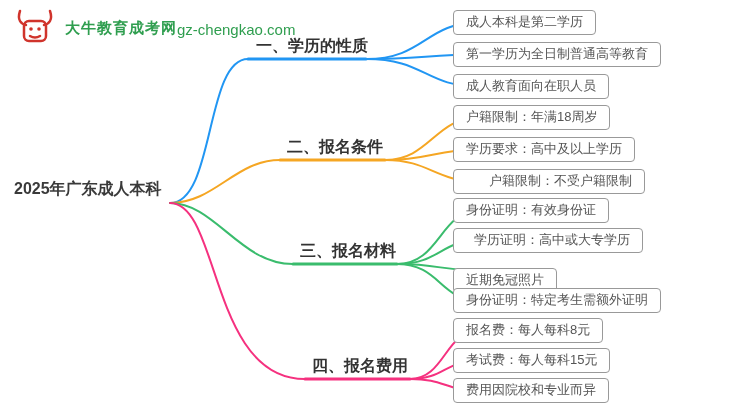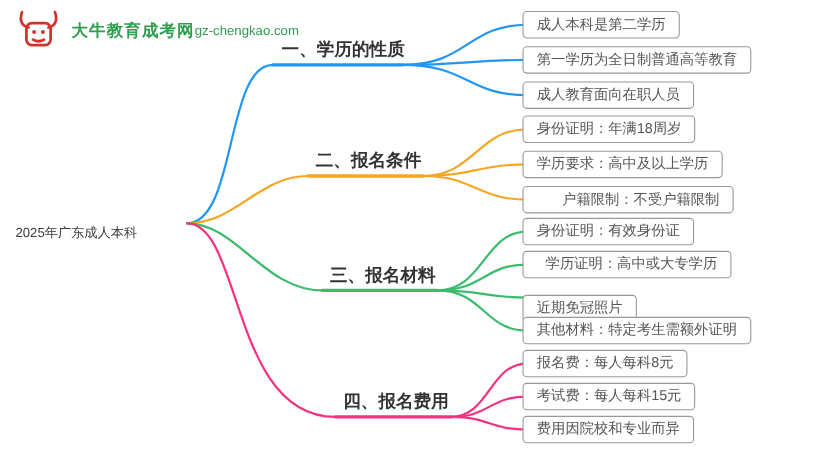--- a/index.html
+++ b/index.html
@@ -10,40 +10,40 @@
   }
   #stage{position:absolute;inset:0;width:750px;height:410px;}
   
   #wires{position:absolute;left:0;top:0;width:750px;height:410px;}
   #wires path{fill:none;stroke-width:2;stroke-linecap:round;}
   #wires path.u{stroke-width:3;}
   .s0{stroke:var(--c0);} .s1{stroke:var(--c1);} .s2{stroke:var(--c2);} .s3{stroke:var(--c3);}
   .b0{border-color:var(--c0);} .b1{border-color:var(--c1);} .b2{border-color:var(--c2);} .b3{border-color:var(--c3);}
 
   .root{
-    position:absolute;left:14px;top:200px;height:22px;line-height:22px;
-    font-size:12px;font-weight:400;color:#3a3a3a;white-space:nowrap;
+    position:absolute;left:14px;top:178px;height:22px;line-height:22px;
+    font-size:16px;font-weight:700;color:#3a3a3a;white-space:nowrap;
   }
   .branch-label{
     position:absolute;height:20px;line-height:20px;font-size:16px;
     font-weight:600;color:#333;white-space:nowrap;
   }
   .leaf{
-    position:absolute;left:475px;box-sizing:border-box;height:25px;
+    position:absolute;left:453px;box-sizing:border-box;height:25px;
     line-height:18px;padding:2px 12px;font-size:13px;color:#555;
     background:#fff;border:1.5px solid #999;border-radius:4px;white-space:nowrap;
   }
   
   .logo{position:absolute;left:12px;top:8px;display:flex;align-items:center;gap:7px;cursor:pointer;}
   .logo svg{display:block;}
   .logo-bull path,.logo-bull rect{fill:none;stroke:var(--brand-red);stroke-width:2.5;stroke-linecap:round;}
   .logo-bull circle{fill:var(--brand-red);}
   .logo-text{display:flex;flex-direction:row;line-height:1.15;}
   .site-name{font-size:15px;font-weight:700;color:var(--brand-green);letter-spacing:1px;}
-  .site-url{font-size:12px;color:var(--brand-green);margin-top:2px;}
+  .site-url{font-size:15px;color:var(--brand-green);margin-top:2px;}
 </style>
 </head>
 <body>
 
 <div id="stage">
 
   <svg id="wires" viewBox="0 0 750 410">
 
     <path class="s0" d="M170 203 C215 203 205 59 248 59"></path>
     <path class="s1" d="M170 203 C215 203 235 160 280 160"></path>
@@ -94,26 +94,26 @@
 
   <div class="branch-label" style="left:256px;top:36px;">一、学历的性质</div>
   <div class="branch-label" style="left:287px;top:137px;">二、报名条件</div>
   <div class="branch-label" style="left:300px;top:241px;">三、报名材料</div>
   <div class="branch-label" style="left:312px;top:356px;">四、报名费用</div>
 
   <div class="leaf b0" style="top:10px;">成人本科是第二学历</div>
   <div class="leaf b0" style="top:42px;">第一学历为全日制普通高等教育</div>
   <div class="leaf b0" style="top:74px;">成人教育面向在职人员</div>
 
-  <div class="leaf b1" style="top:105px;">身份证明：年满18周岁</div>
+  <div class="leaf b1" style="top:105px;">户籍限制：年满18周岁</div>
   <div class="leaf b1" style="top:137px;">学历要求：高中及以上学历</div>
   <div class="leaf b1" style="top:169px;padding-left:35px;">户籍限制：不受户籍限制</div>
 
   <div class="leaf b2" style="top:198px;text-align:right;">身份证明：有效身份证</div>
   <div class="leaf b2" style="top:228px;padding-left:20px;">学历证明：高中或大专学历</div>
   <div class="leaf b2" style="top:258px;margin-top:10px;">近期免冠照片</div>
-  <div class="leaf b2" style="top:288px;">其他材料：特定考生需额外证明</div>
+  <div class="leaf b2" style="top:288px;">身份证明：特定考生需额外证明</div>
 
   <div class="leaf b3" style="top:318px;">报名费：每人每科8元</div>
   <div class="leaf b3" style="top:348px;">考试费：每人每科15元</div>
   <div class="leaf b3" style="top:378px;">费用因院校和专业而异</div>
 
 </div>
 
 </body></html>

